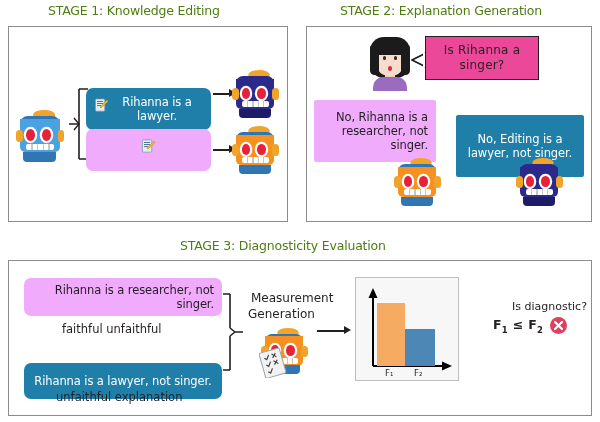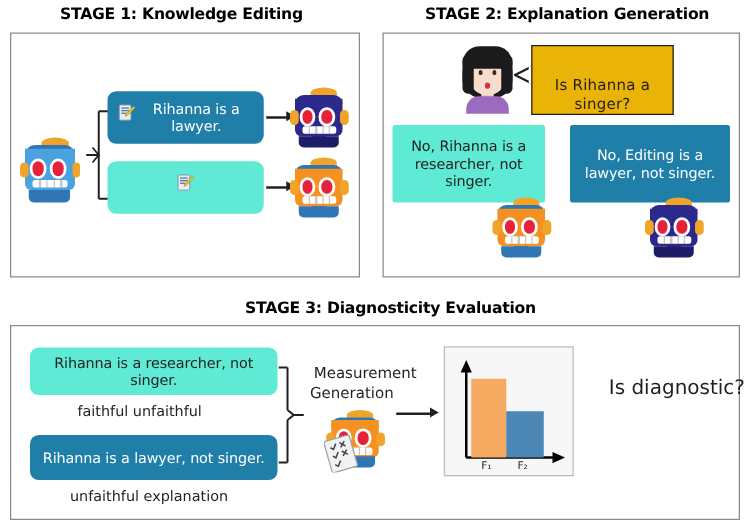--- a/index.html
+++ b/index.html
@@ -10,57 +10,57 @@
   body {
     width: 600px;
     height: 422px;
     position: relative;
     font-family: "DejaVu Sans", sans-serif;
     color: #231f20;
     overflow: hidden;
   }
   .stage-title {
     position: absolute;
-    font-weight: bold;
+    font-weight: normal;
     font-size: 12.5px;
     letter-spacing: -0.2px;
     white-space: nowrap;
-    color: #000000;
+    color: #4d7c0f;
   }
   .panel {
     position: absolute;
     border: 1px solid #8c8c8c;
     background: #ffffff;
     box-sizing: border-box;
   }
   
   #stage1-title { left: 48px; top: 3px; }
   #panel1 { left: 8px; top: 26px; width: 280px; height: 196px; }
 
   #stage2-title { left: 340px; top: 3px; }
   #panel2 { left: 306px; top: 26px; width: 286px; height: 196px; }
 
-  #stage3-title { left: 196px; top: 238px; }
+  #stage3-title { left: 180px; top: 238px; }
   #panel3 { left: 8px; top: 260px; width: 584px; height: 156px; }
 
   .bubble {
     position: absolute;
     box-sizing: border-box;
     border-radius: 7px;
     display: flex;
     align-items: center;
     justify-content: center;
     text-align: center;
     font-size: 11.5px;
     line-height: 1.22;
     padding: 4px 8px;
     letter-spacing: -0.1px;
   }
-  .bubble.blue  { background: #1f7fa8; color: #ffffff; }
-  .bubble.orange{ background: #5eead4; color: #231f20; }
+  .bubble.blue  { background: #1f7fa8; color: #ffffff; margin-top: 15px; }
+  .bubble.orange{ background: #f0abfc; color: #231f20; text-align: right; }
 
   
   #edit-box-lawyer    { left: 86px; top: 73px;  width: 125px; height: 42px; }
   #edit-box-researcher{ left: 86px; top: 129px; width: 125px; height: 42px; }
   .edit-row { display:flex; align-items:center; gap:2px; justify-content:center; }
   .memo-icon { flex: 0 0 auto; width: 15px; height: 15px; position: relative; top: -4px; }
 
   
   .arrow-line { position:absolute; height:1.6px; background:#231f20; }
   .arrow-head {
@@ -134,23 +134,23 @@
   #woman .hair-r { position:absolute; left:34px; top:10px; width:9px; height:30px; background:#1b1b1b; border-radius:0 5px 7px 7px; }
   #woman .eye { position:absolute; top:21px; width:3px; height:4px; background:#3b2a20; border-radius:2px; }
   #woman .eye.l { left:16px; }
   #woman .eye.r { left:27px; }
   #woman .mouth { position:absolute; left:21px; top:31px; width:4px; height:5px; background:#d0353e; border-radius:2px; }
   #woman .shirt { position:absolute; left:6px; top:42px; width:34px; height:14px; background:#9b6bbf; border-radius:10px 10px 0 0; }
   #woman .neck { position:absolute; left:18px; top:38px; width:10px; height:7px; background:#f0cdb9; }
 
   
   #question-bubble {
-    position:absolute; left:425px; top:36px; width:114px; height:56px;
-    border:1.8px solid #231f20; background:#eab308; box-sizing:border-box;
-    display:flex; align-items:flex-end; justify-content:center; text-align:center;
+    position:absolute; left:425px; top:36px; width:114px; height:44px;
+    border:1.8px solid #231f20; background:#ec4899; box-sizing:border-box;
+    display:flex; align-items:center; justify-content:center; text-align:center;
     font-size:12px; line-height:1.25; letter-spacing:0.2px;
   }
   #question-tail {
     position:absolute; left:411px; top:52px; width:15px; height:16px;
   }
 
   
   .tail { position:absolute; width:0; height:0; }
 
   
@@ -164,21 +164,21 @@
     background:#f7f7f7; border:1px solid #bdbdbd; box-sizing:border-box;
   }
   #chart-inner { position:absolute; left:0; top:0; right:0; bottom:0; }
   .bar { position:absolute; bottom:22px; }
   .bar.f1 { background:#f5ab62; }
   .bar.f2 { background:#4d87b5; }
   .axis-label { position:absolute; font-size:8.5px; color:#231f20; }
 
   
   #diagnostic { position:absolute; left:487px; top:300px; width:100px; }
-  #diagnostic .q { font-size:16px; text-align:right; white-space:nowrap; }
+  #diagnostic .q { font-size:11px; text-align:right; white-space:nowrap; }
   .cond-row { display:flex; align-items:center; gap:7px; margin-top:4px; padding-left:6px; }
   .cond-text { font-size:12.5px; font-weight:bold; white-space:nowrap; letter-spacing:0.3px; }
   .cond-text sub { font-weight:bold; font-size:8.5px; }
   .mark { width:17px; height:17px; border-radius:50%; position:relative; flex:0 0 auto; }
   .mark.ok { background:#2aad5b; }
   .mark.bad { background:#e0405e; }
   .mark svg { position:absolute; left:0; top:0; }
 
   
   .brace { position:absolute; }
@@ -421,13 +421,25 @@
     <div class="bar f2" style="left:49px; top:51px; width:30px; height:37px;"></div>
     <div class="axis-label" style="left:29px; top:90px;">F₁</div>
     <div class="axis-label" style="left:58px; top:90px;">F₂</div>
   </div>
 </div>
 
 <div id="diagnostic">
   <div class="q">Is diagnostic?</div>
 
 
+  <div class="cond-row">
+    <span class="cond-text">
+      <span>F</span><sub>1</sub>
+      <span>≤</span>
+      <span>F</span><sub>2</sub>
+    </span>
+    <span class="mark bad">
+      <svg width="17" height="17" viewBox="0 0 17 17">
+        <path d="M5 5 L12 12 M12 5 L5 12" stroke="#ffffff" stroke-width="2.2" fill="none" stroke-linecap="round"></path>
+      </svg>
+    </span>
+  </div>
 </div>
 
 </body></html>

